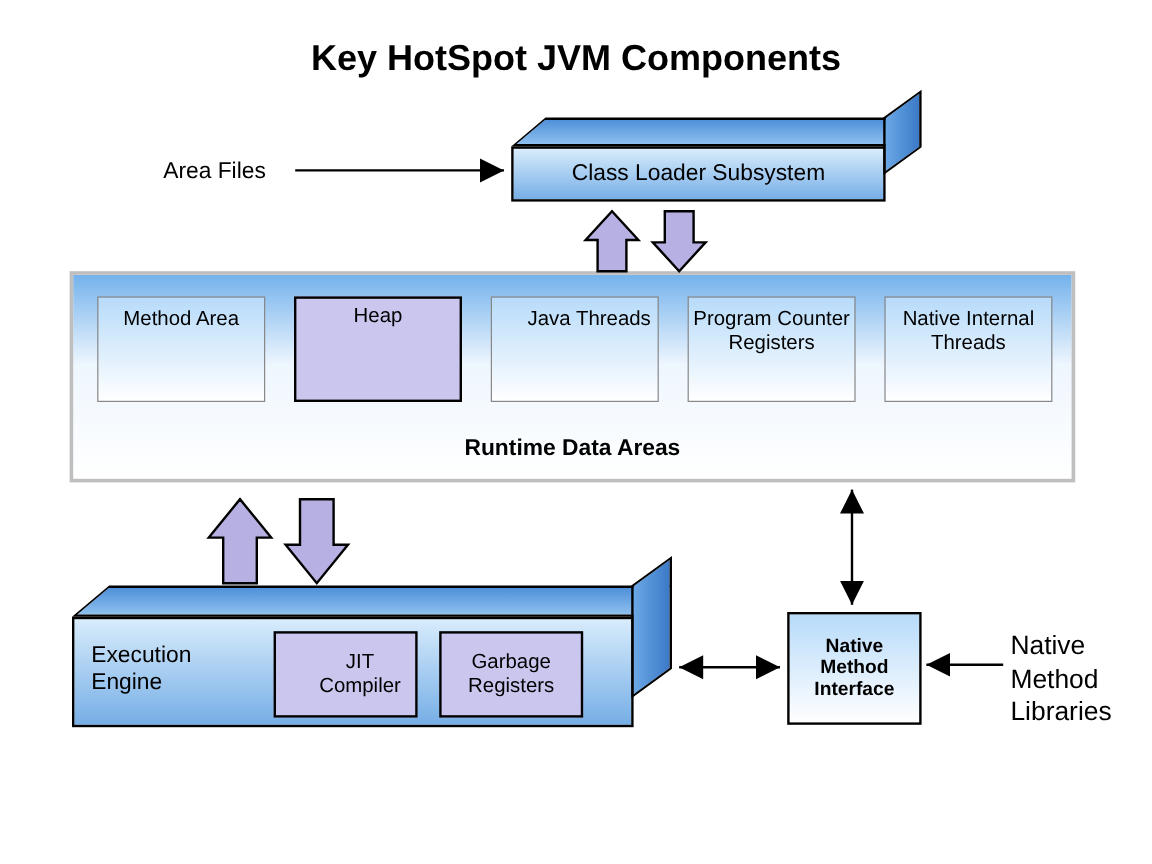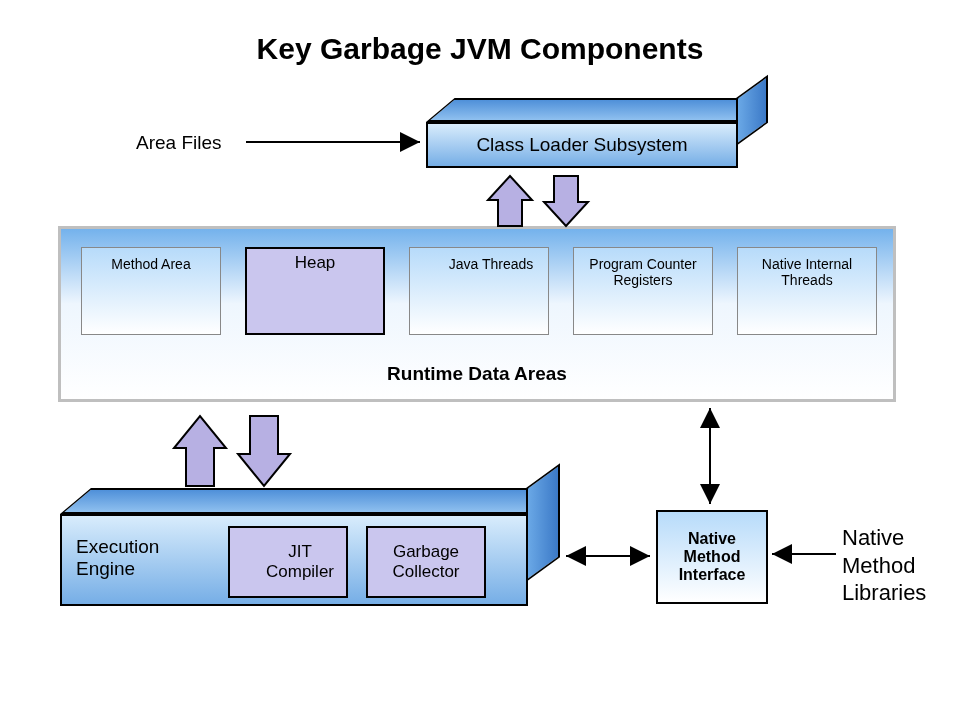--- a/index.html
+++ b/index.html
@@ -86,21 +86,21 @@
     top: 18px;
     width: 140px; height: 88px;
     border: 1px solid #888;
     background: linear-gradient(180deg,#b7dbfa 0%, #ffffff 100%);
     box-sizing: border-box;
     display: flex;
     align-items: flex-start;
     justify-content: center;
     text-align: center;
     padding-top: 8px;
-    font-size: 14px;
+    font-size: 17px;
     color: #000;
   }
   #rda .rda-label {
     position: absolute;
     left: 0; right: 0; bottom: 14px;
     text-align: center;
     font-size: 19px;
     font-weight: bold;
   }
   #heap {
@@ -176,21 +176,21 @@
     position: absolute;
     left: 0; top: 0;
     width: 960px; height: 720px;
     pointer-events: none;
   }
 
 </style>
 </head>
 <body>
 
-<div class="title">Key Garbage JVM Components</div>
+<div class="title">Key HotSpot JVM Components</div>
 
 <div class="label" style="left:136px; top:132px;">Area Files</div>
 
 <div id="classloader" class="box3d">
   <div class="top"></div>
   <div class="side"></div>
   <div class="front">
     <span>Class Loader Subsystem</span>
   </div>
 </div>
@@ -203,21 +203,21 @@
   <div class="sub" style="left:676px;">Native Internal Threads</div>
   <div class="rda-label">Runtime Data Areas</div>
 </div>
 
 <div id="exec" class="box3d">
   <div class="top"></div>
   <div class="side"></div>
   <div class="front">
     <div class="execlabel">Execution Engine</div>
     <div class="inner" style="left:166px;padding-left:32px;">JIT Compiler</div>
-    <div class="inner" style="left:304px;">Garbage Collector</div>
+    <div class="inner" style="left:304px;">Garbage Registers</div>
   </div>
 </div>
 
 <div id="nmi">Native Method Interface</div>
 
 <div class="label" style="left:842px; top:524px; width:110px; font-size:22px; line-height:1.25;">Native Method Libraries</div>
 
 <svg class="overlay">
   <defs>
     <marker id="ah" markerWidth="12" markerHeight="12" refX="10" refY="5" orient="auto">

